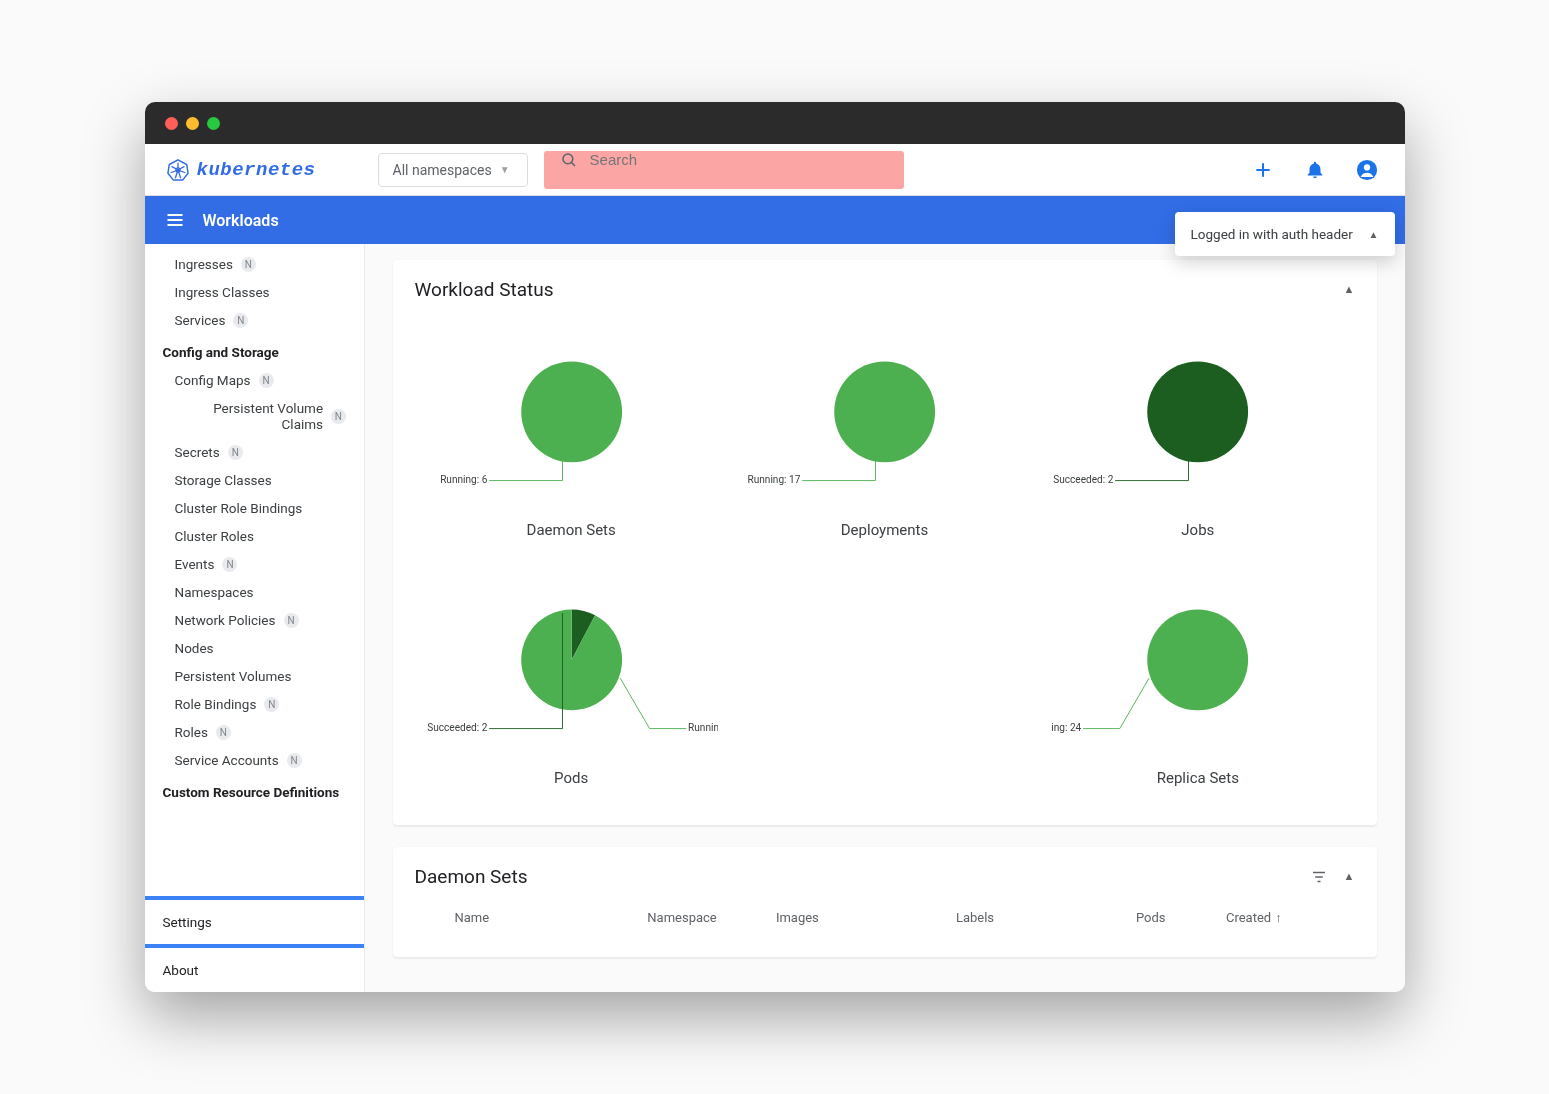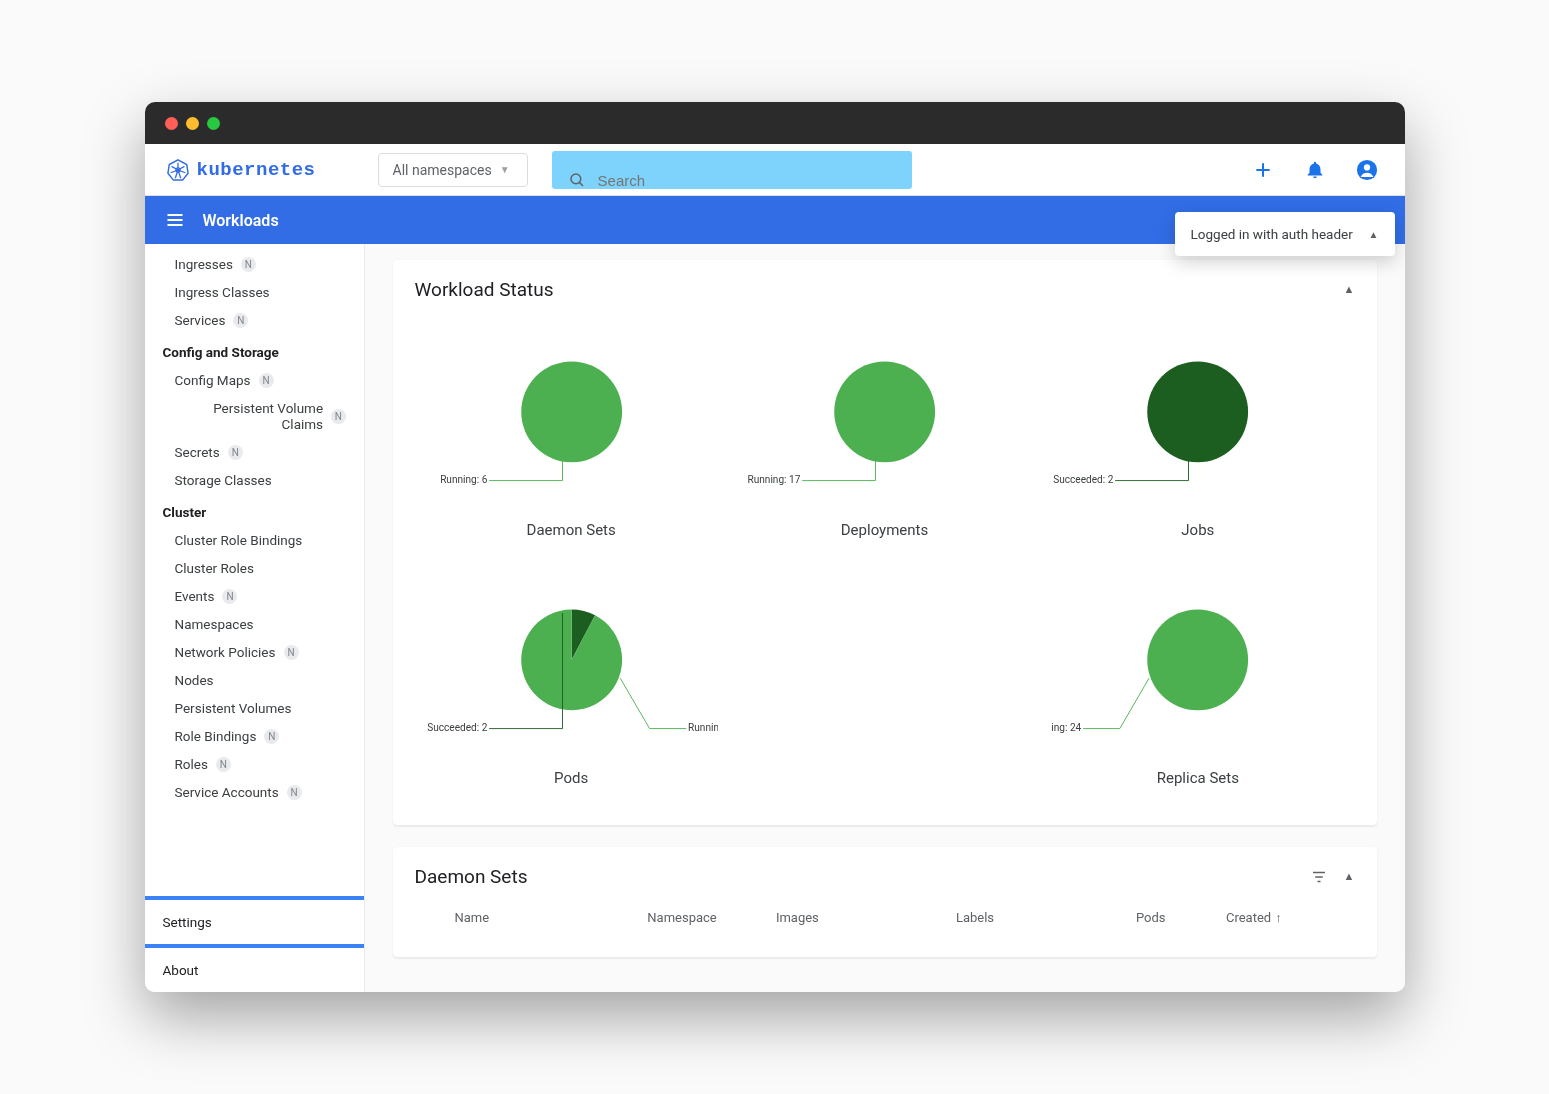--- a/index.html
+++ b/index.html
@@ -41,38 +41,38 @@
     background: #fff;
     display: flex; align-items: center;
     padding: 0 18px 0 22px;
     gap: 12px;
     border-bottom: 1px solid #e0e0e0;
     flex-shrink: 0;
   }
   .brand { display: flex; align-items: center; gap: 8px; }
   .brand-text {
     font-family: "Courier New", Consolas, ui-monospace, monospace;
-    font-weight: 700; font-size: 19px; color: #326ce5; letter-spacing: .5px;
+    font-weight: 700; font-size: 19px; color: #326ce5; letter-spacing: .5px; font-style: italic;
   }
   .brand-wheel {
     width: 22px; height: 22px; display: flex; align-items: center; justify-content: center;
   }
   .ns-select {
     margin-left: 50px;
     height: 34px; min-width: 150px;
     border: 1px solid #dadce0; border-radius: 4px;
     display: flex; align-items: center; 
     padding: 0 10px 0 14px; color: #5f6368; font-size: 14px; gap: 8px;
     background: #fff; cursor: pointer;
   }
   .ns-select .caret { color: #9aa0a6; font-size: 10px; }
   .searchbar {
-    height: 38px; width: 360px; margin-left: 12px;
-    background: #7dd3fc; border-radius: 3px;
-    display: flex; align-items: flex-end; padding: 0 16px; gap: 12px;
+    height: 38px; width: 360px; margin-left: 4px;
+    background: #fca5a5; border-radius: 3px;
+    display: flex; align-items: flex-start; padding: 0 16px; gap: 12px;
     color: #5f6368;
   }
   .searchbar input {
     border: none; outline: none; background: transparent;
     font-size: 15px; color: #5f6368; width: 100%;
   }
   .appbar-spacer { flex: 1; }
   .iconbtn {
     width: 40px; height: 40px; border-radius: 50%;
     display: flex; align-items: center; justify-content: center;
@@ -277,21 +277,20 @@
           <span>Persistent Volume Claims</span>
           <span class="ns-badge">N</span>
         </div>
         <div class="item">
           <span>Secrets</span>
           <span class="ns-badge">N</span>
         </div>
         <div class="item">
           <span>Storage Classes</span>
         </div>
-        <div class="section-title">Cluster</div>
         <div class="item">
           <span>Cluster Role Bindings</span>
         </div>
         <div class="item">
           <span>Cluster Roles</span>
         </div>
         <div class="item">
           <span>Events</span>
           <span class="ns-badge">N</span>
         </div>
@@ -313,20 +312,21 @@
           <span class="ns-badge">N</span>
         </div>
         <div class="item">
           <span>Roles</span>
           <span class="ns-badge">N</span>
         </div>
         <div class="item">
           <span>Service Accounts</span>
           <span class="ns-badge">N</span>
         </div>
+        <div class="section-title">Custom Resource Definitions</div>
         <div class="sidebar-spacer"></div>
         <div class="sidebar-footer">
           <div class="footer-item">Settings</div>
           <div class="footer-item">About</div>
         </div>
       </nav>
 
     <main class="main">
 
       <section class="card">

